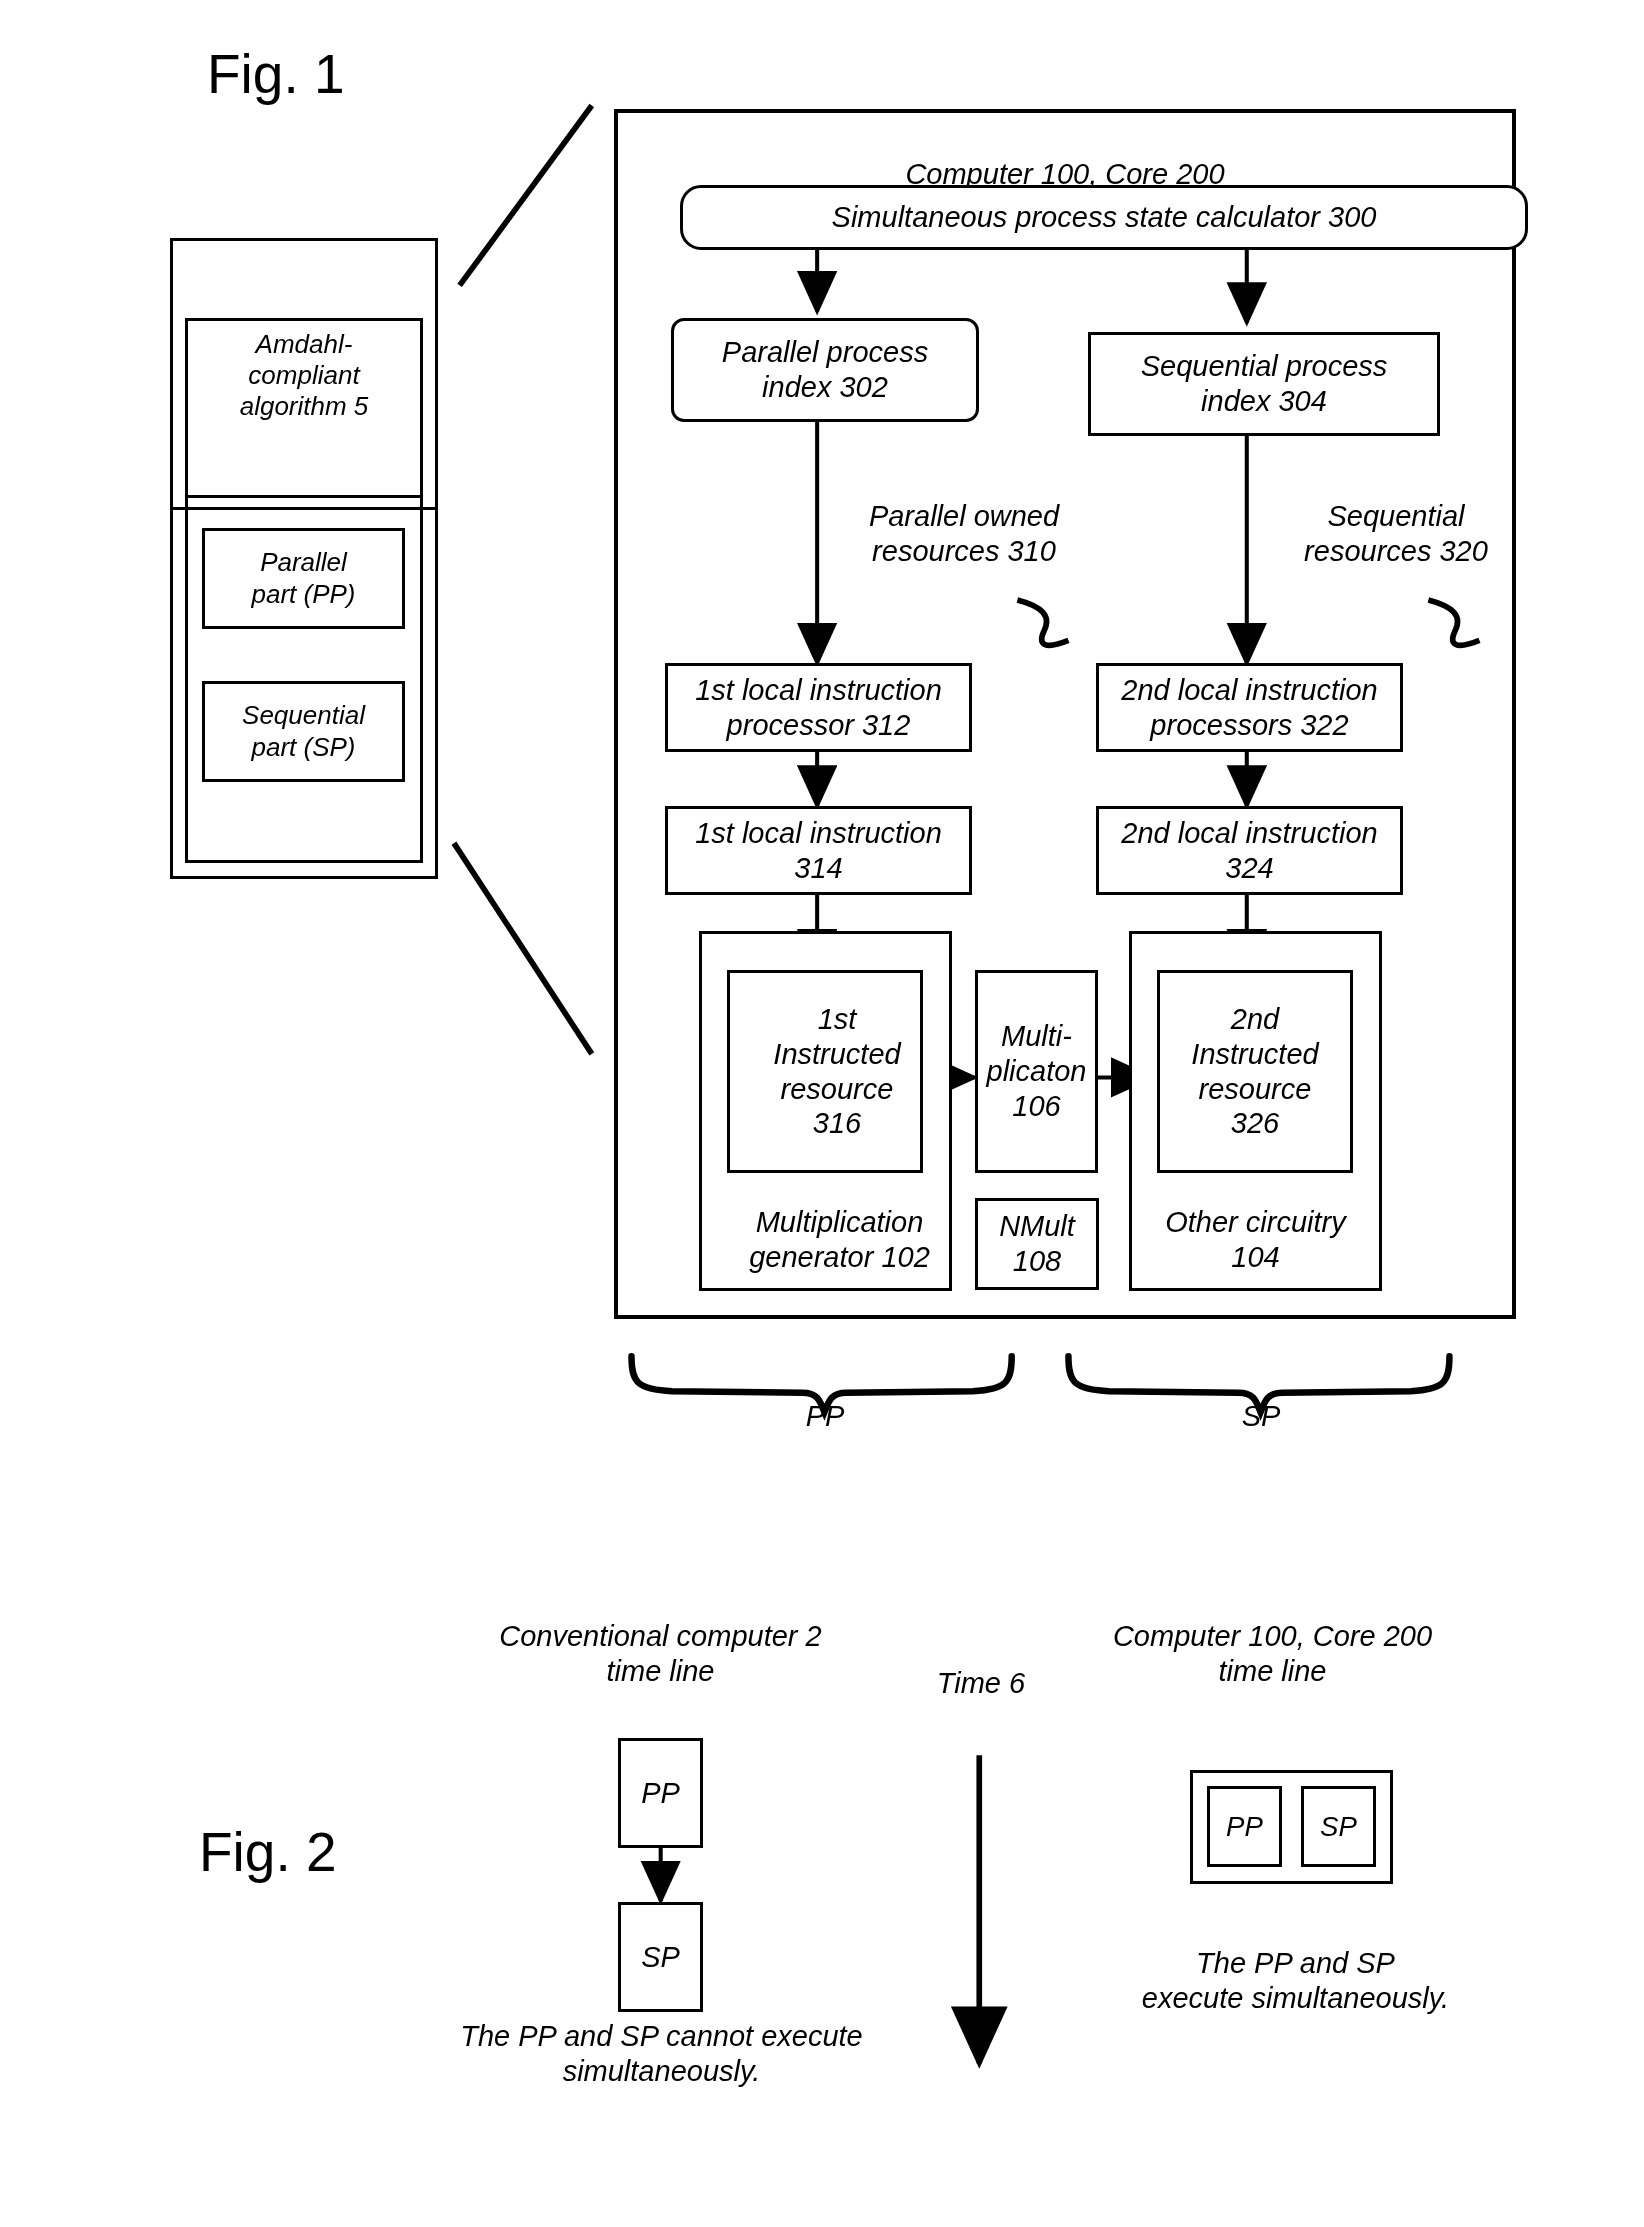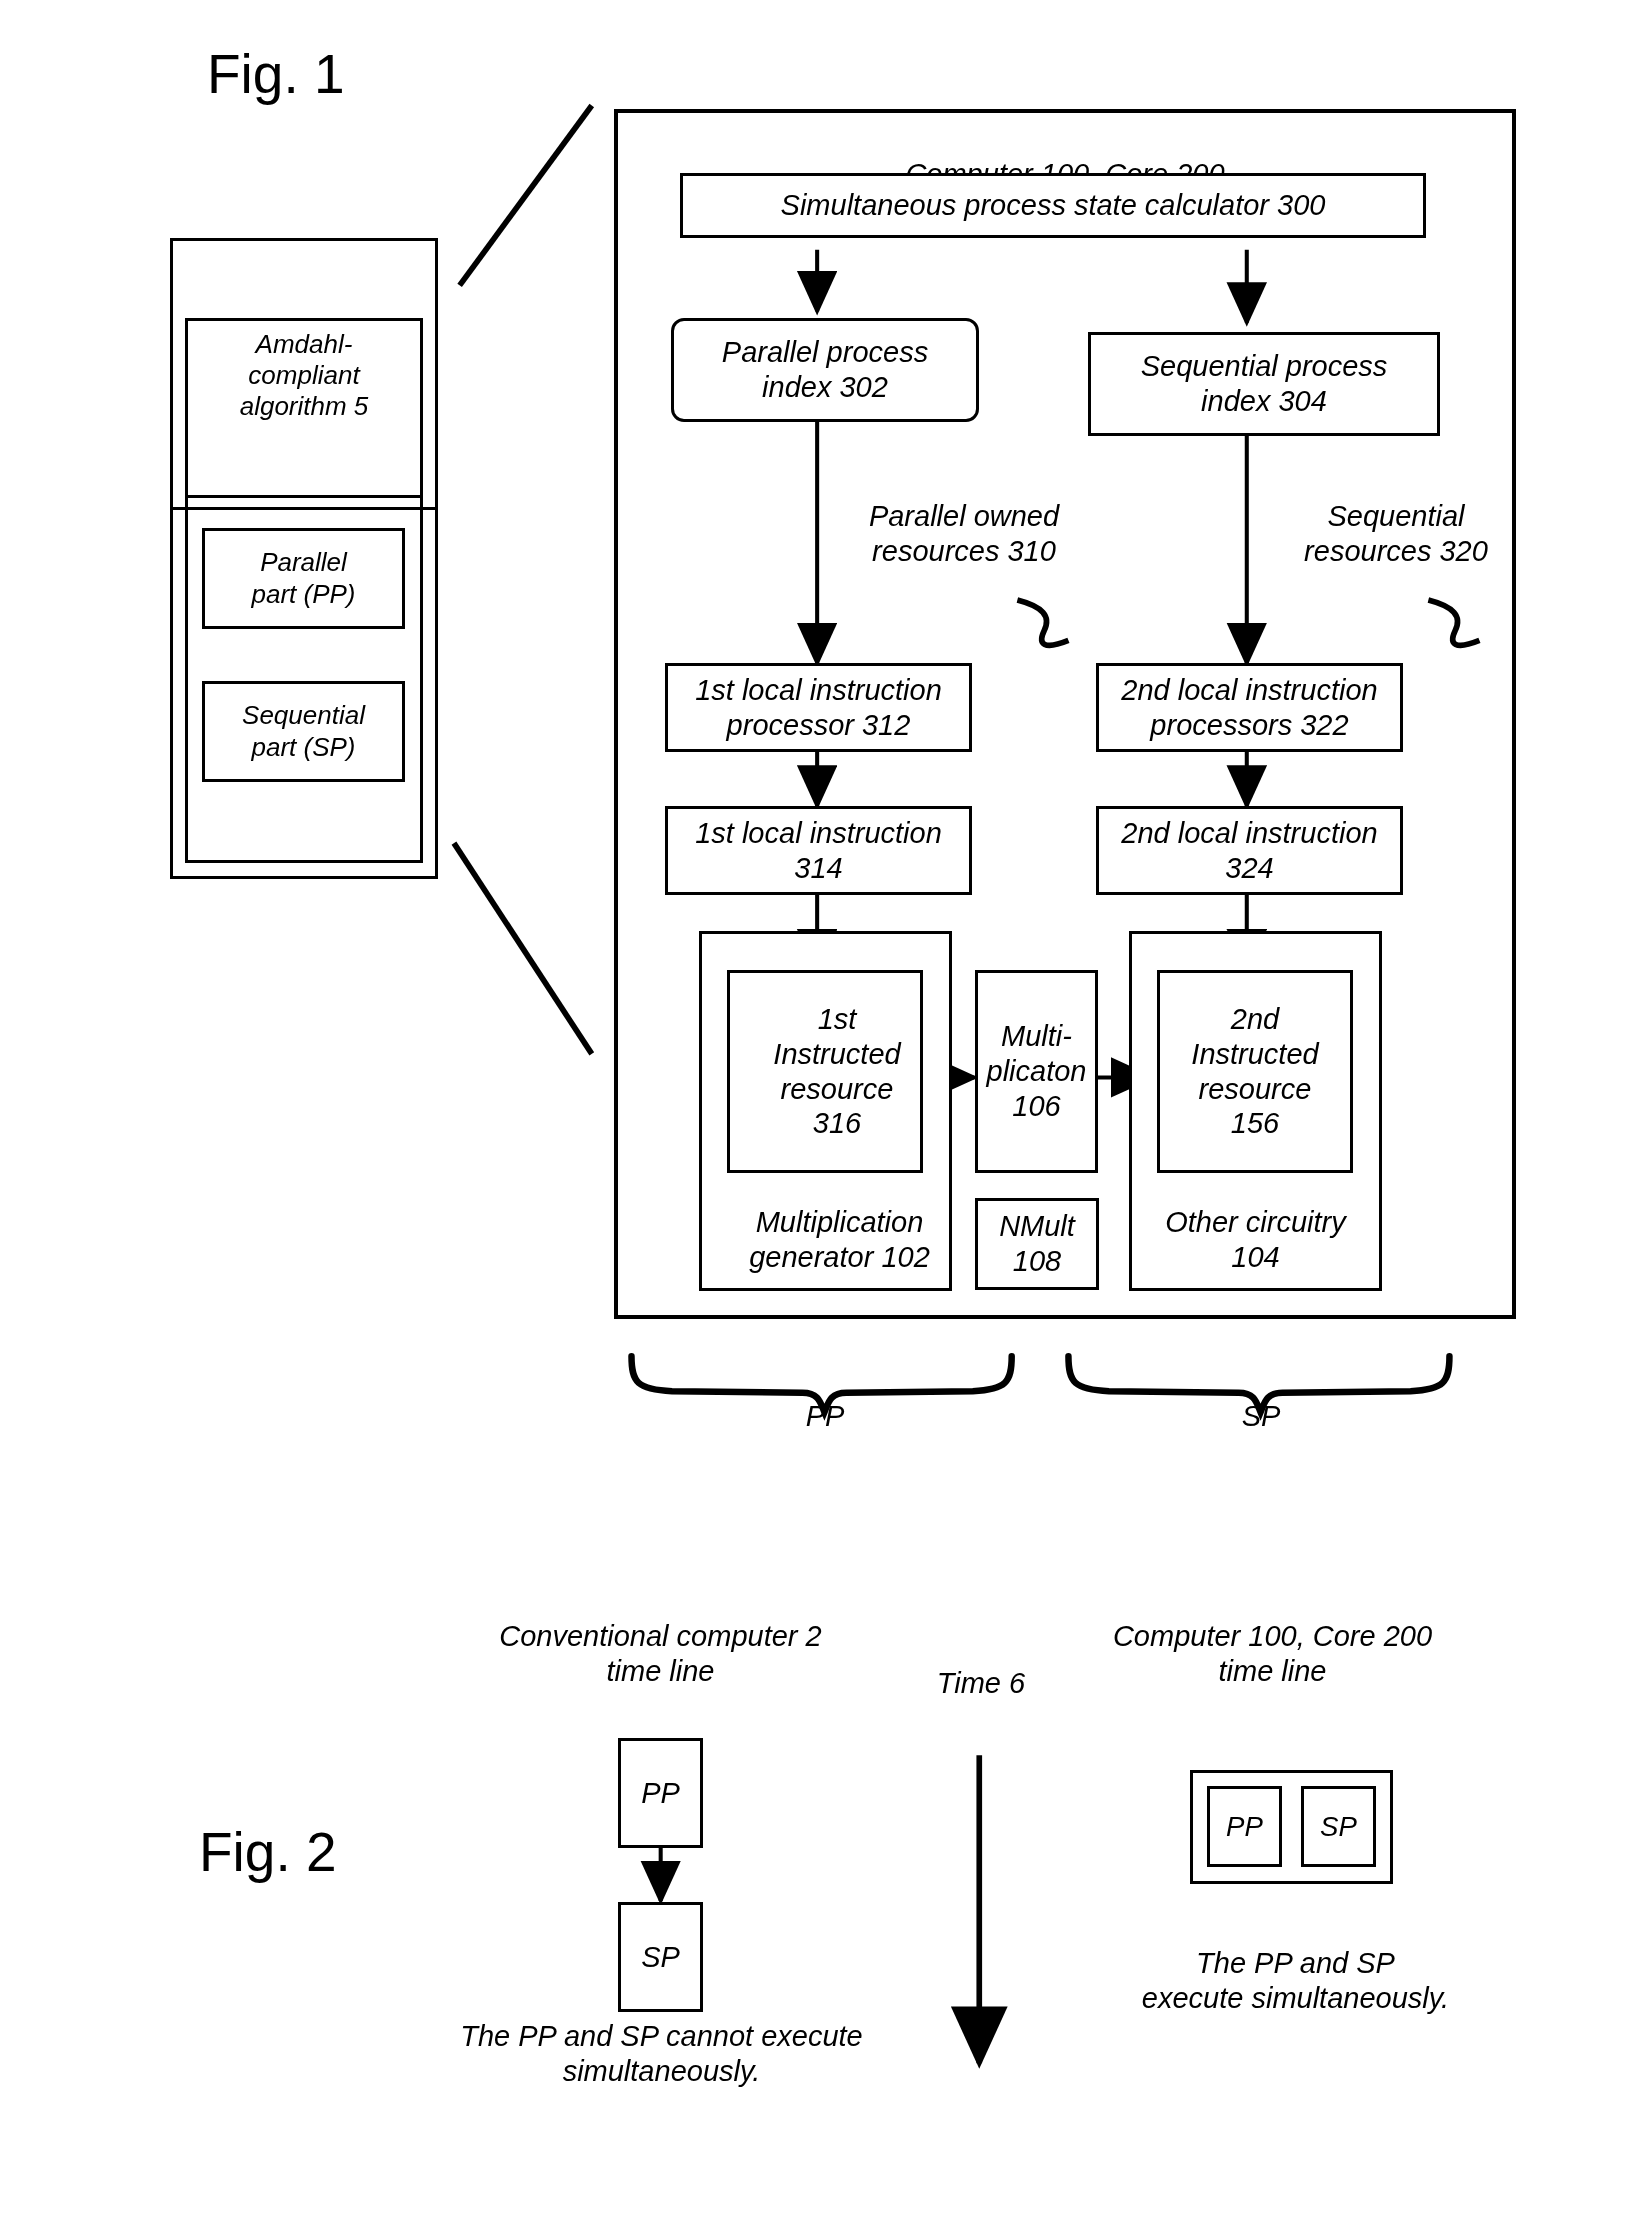--- a/index.html
+++ b/index.html
@@ -94,21 +94,21 @@
 
 <div class="abs" style="left:170px;top:238px;width:268px;height:641px;border:3.2px solid #000;box-sizing:border-box;background:transparent;"></div>
 <div class="abs" style="left:185px;top:318px;width:238px;height:545px;border:3.2px solid #000;box-sizing:border-box;background:transparent;"></div>
 
 <div class="abs" style="left:614px;top:109px;width:902px;height:1210px;border:4px solid #000;box-sizing:border-box;"></div>
 
 <div class="txt" style="left:614px;top:122px;width:902px;font-size:29px;">
   <span>Computer </span><span class="u">100</span><span>, Core </span><span class="u">200</span>
 </div>
 
-<div class="box" style="left:680px;top:173px;width:746px;height:65px;">
+<div class="box" style="left:680px;top:185px;width:848px;height:65px;border-radius:21px;">
   <div class="txt" style="position:static;font-size:29px;">Simultaneous process state calculator 300</div>
 </div>
 
 <div class="box" style="left:671px;top:318px;width:308px;height:104px;border-radius:13px;">
   <div class="txt" style="position:static;font-size:29px;">Parallel process
 index 302</div>
 </div>
 
 <div class="box" style="left:1088px;top:332px;width:352px;height:104px;">
   <div class="txt" style="position:static;font-size:29px;">Sequential process
@@ -152,21 +152,21 @@
 </div>
 
 <div class="box grp" style="left:1129px;top:931px;width:253px;height:360px;flex-direction:column;justify-content:flex-end;padding-bottom:13px;">
   <div class="txt" style="position:static;font-size:29px;">Other circuitry
 104</div>
 </div>
 <div class="box" style="left:1157px;top:970px;width:196px;height:203px;">
   <div class="txt" style="position:static;font-size:29px;">2nd
 Instructed
 resource
-156</div>
+326</div>
 </div>
 
 <div class="box" style="left:975px;top:970px;width:123px;height:203px;">
   <div class="txt" style="position:static;font-size:29px;">Multi-
 plicaton
 106</div>
 </div>
 
 <div class="box" style="left:975px;top:1198px;width:124px;height:92px;">
   <div class="txt" style="position:static;font-size:29px;">NMult

